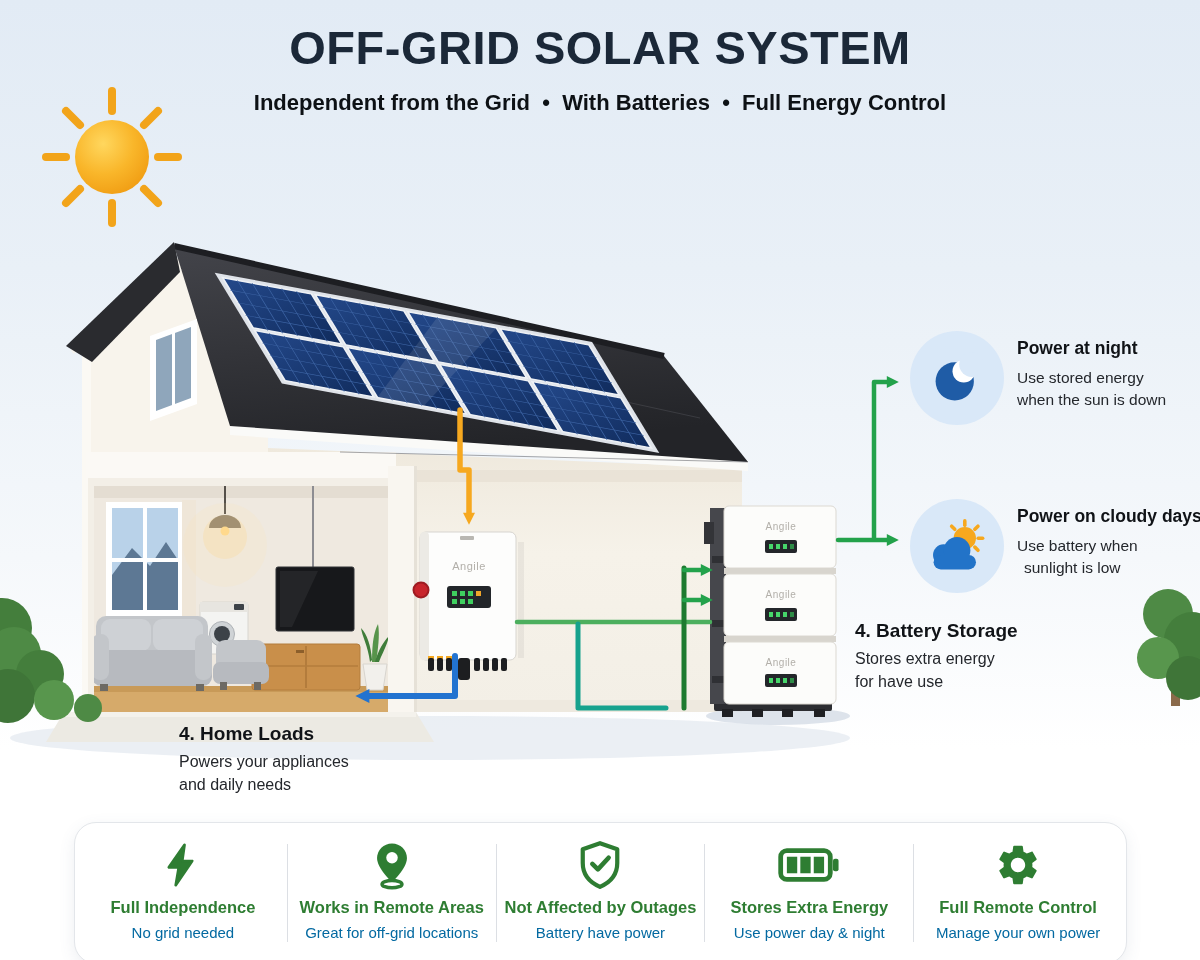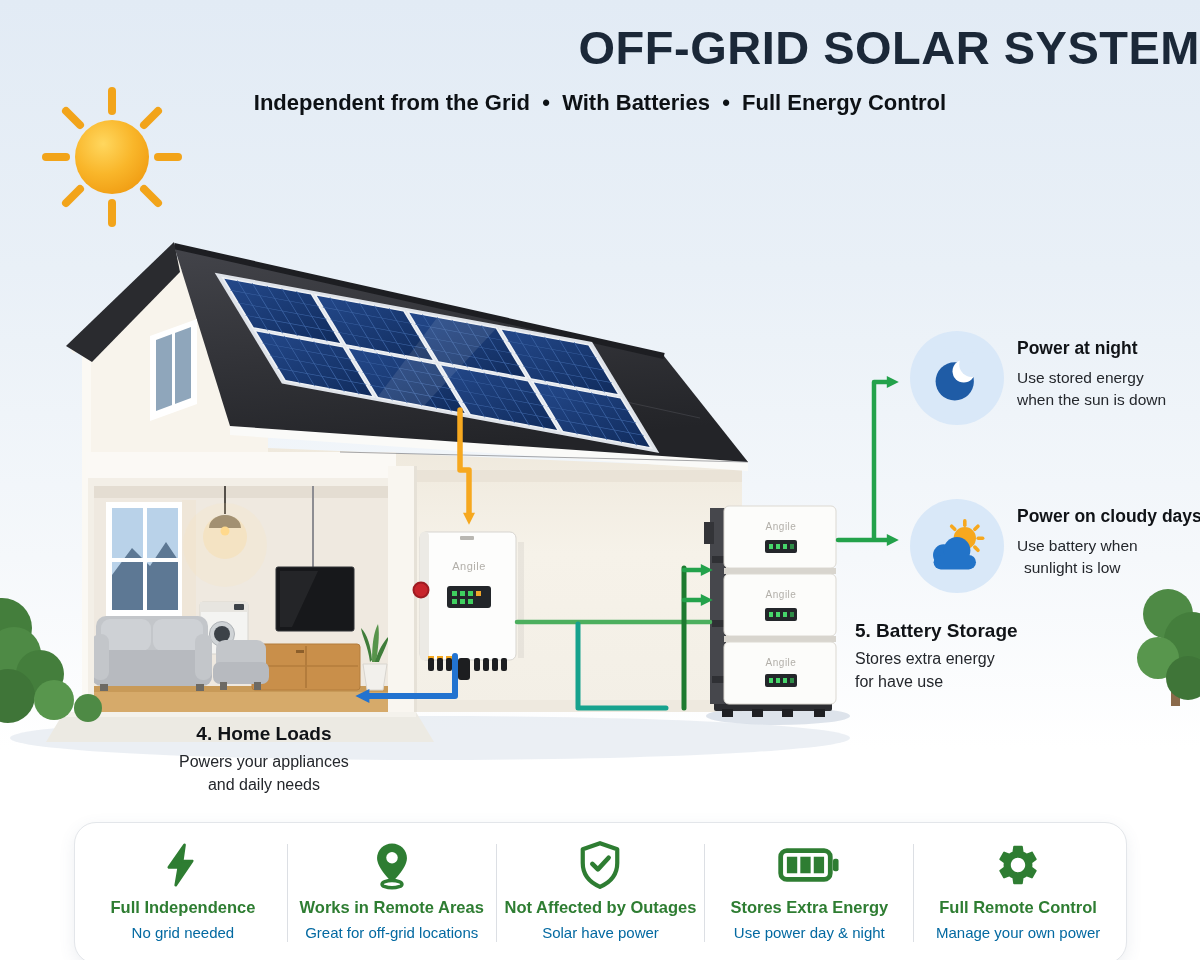--- a/index.html
+++ b/index.html
@@ -5,21 +5,21 @@
   * { margin:0; padding:0; box-sizing:border-box; }
   html,body { width:1200px; height:960px; }
   body { font-family:"Liberation Sans", sans-serif; }
   .canvas {
     position:relative; width:1200px; height:960px; overflow:hidden;
     background:linear-gradient(180deg,#e2ebf5 0%,#e9f0f7 28%,#f5f8fb 58%,#ffffff 78%,#ffffff 100%);
   }
   .scene { position:absolute; left:0; top:0; }
 
   .page-title {
-    position:absolute; top:20px; left:0; width:1200px; text-align:right;
+    position:absolute; top:20px; left:0; width:1200px; text-align:center;
     font-size:47px; font-weight:800; color:#1b2838; letter-spacing:.5px;
   }
   .page-subtitle {
     position:absolute; top:90px; left:0; width:1200px; text-align:center;
     font-size:22px; font-weight:700; color:#0d1115;
   }
 
   .step { position:absolute; }
   .step h3 { font-size:19px; font-weight:700; color:#101317; margin-bottom:5px; }
   .step p  { font-size:16px; color:#24272c; line-height:23px; }
@@ -305,25 +305,25 @@
       <path d="M684,600 L702,600" stroke="#23a24b" stroke-width="4.5" marker-end="url(#aG)"></path>
       <path d="M838,540 L888,540" stroke="#23a24b" stroke-width="4.5" marker-end="url(#aG)"></path>
       <path d="M874,538 L874,382 L888,382" stroke="#23a24b" stroke-width="4.5" marker-end="url(#aG)"></path>
     </g>
   </svg>
 
   <h1 class="page-title">OFF-GRID SOLAR SYSTEM</h1>
   <div class="page-subtitle">Independent from the Grid &nbsp;•&nbsp; With Batteries &nbsp;•&nbsp; Full Energy Control</div>
 
   <div class="step" style="left:855px; top:620px;">
-    <h3>5. Battery Storage</h3>
+    <h3>4. Battery Storage</h3>
     <p>Stores extra energy</p>
     <p>for have use</p>
   </div>
-  <div class="step" style="left:179px; top:723px;text-align:center;">
+  <div class="step" style="left:179px; top:723px;">
     <h3>4. Home Loads</h3>
     <p>Powers your appliances</p>
     <p>and daily needs</p>
   </div>
 
   <div class="sc" style="left:910px; top:331px;">
     <div class="bubble">
       <svg width="58" height="54" viewBox="0 0 48 48">
         <circle cx="22" cy="27" r="17" fill="#1f5ca6"></circle>
         <circle cx="30" cy="18" r="10" fill="#ffffff"></circle>
@@ -388,21 +388,21 @@
     <div class="fdiv"></div>
 
     <div class="feature">
       <div class="ficon">
         <svg width="46" height="50" viewBox="0 0 24 26">
           <path d="M12 1.6 l9 3.2 v7.2 c0 6 -3.8 10.2 -9 12.4 C6.8 22.2 3 18 3 12 V4.8 Z" fill="none" stroke="#2e7d32" stroke-width="2.2" stroke-linejoin="round"></path>
           <path d="M8 12.4 l2.9 2.9 L16.5 9.2" fill="none" stroke="#2e7d32" stroke-width="2.4" stroke-linecap="round" stroke-linejoin="round"></path>
         </svg>
       </div>
       <div class="ftitle">Not Affected by Outages</div>
-      <div class="fsub">Solar have power</div>
+      <div class="fsub">Battery have power</div>
     </div>
     <div class="fdiv"></div>
 
     <div class="feature">
       <div class="ficon">
         <svg width="62" height="42" viewBox="0 0 30 20">
           <rect x="1.3" y="3" width="24" height="14" rx="3" fill="none" stroke="#2e7d32" stroke-width="2.3"></rect>
           <rect x="26.6" y="7" width="2.7" height="6" rx="1" fill="#2e7d32"></rect>
           <rect x="4.3" y="6" width="5" height="8" fill="#2e7d32"></rect>
           <rect x="10.8" y="6" width="5" height="8" fill="#2e7d32"></rect>

